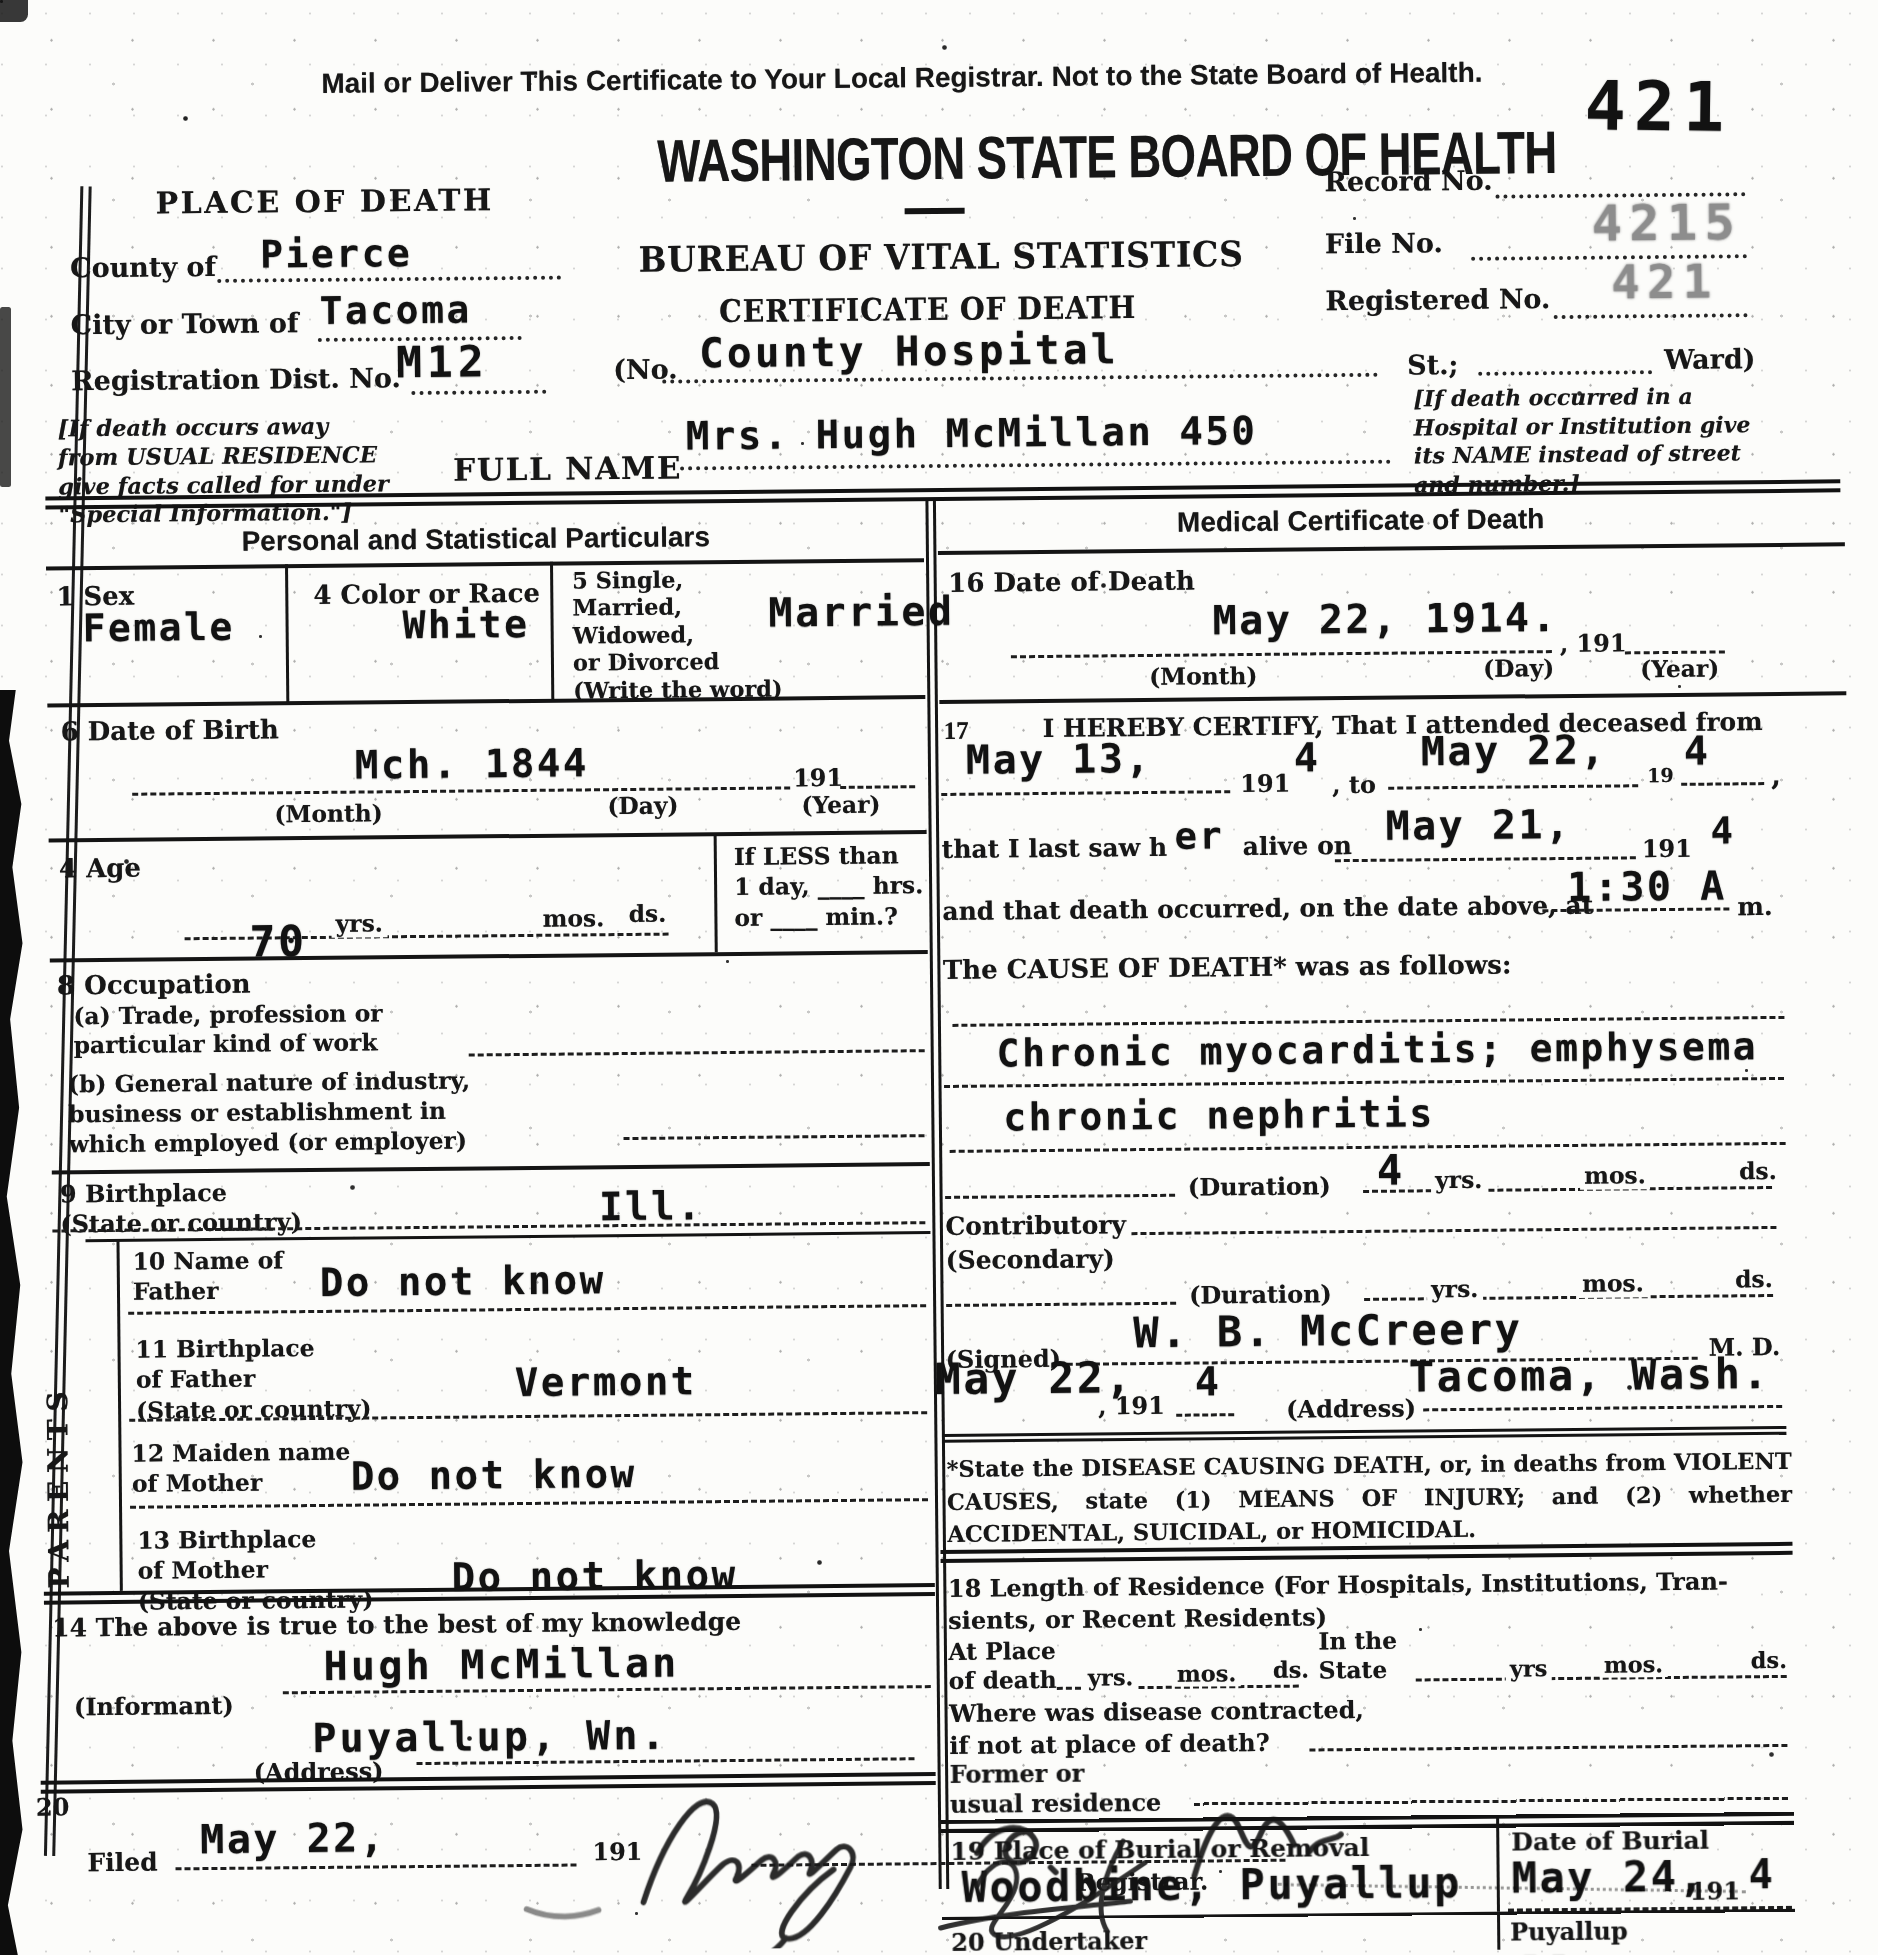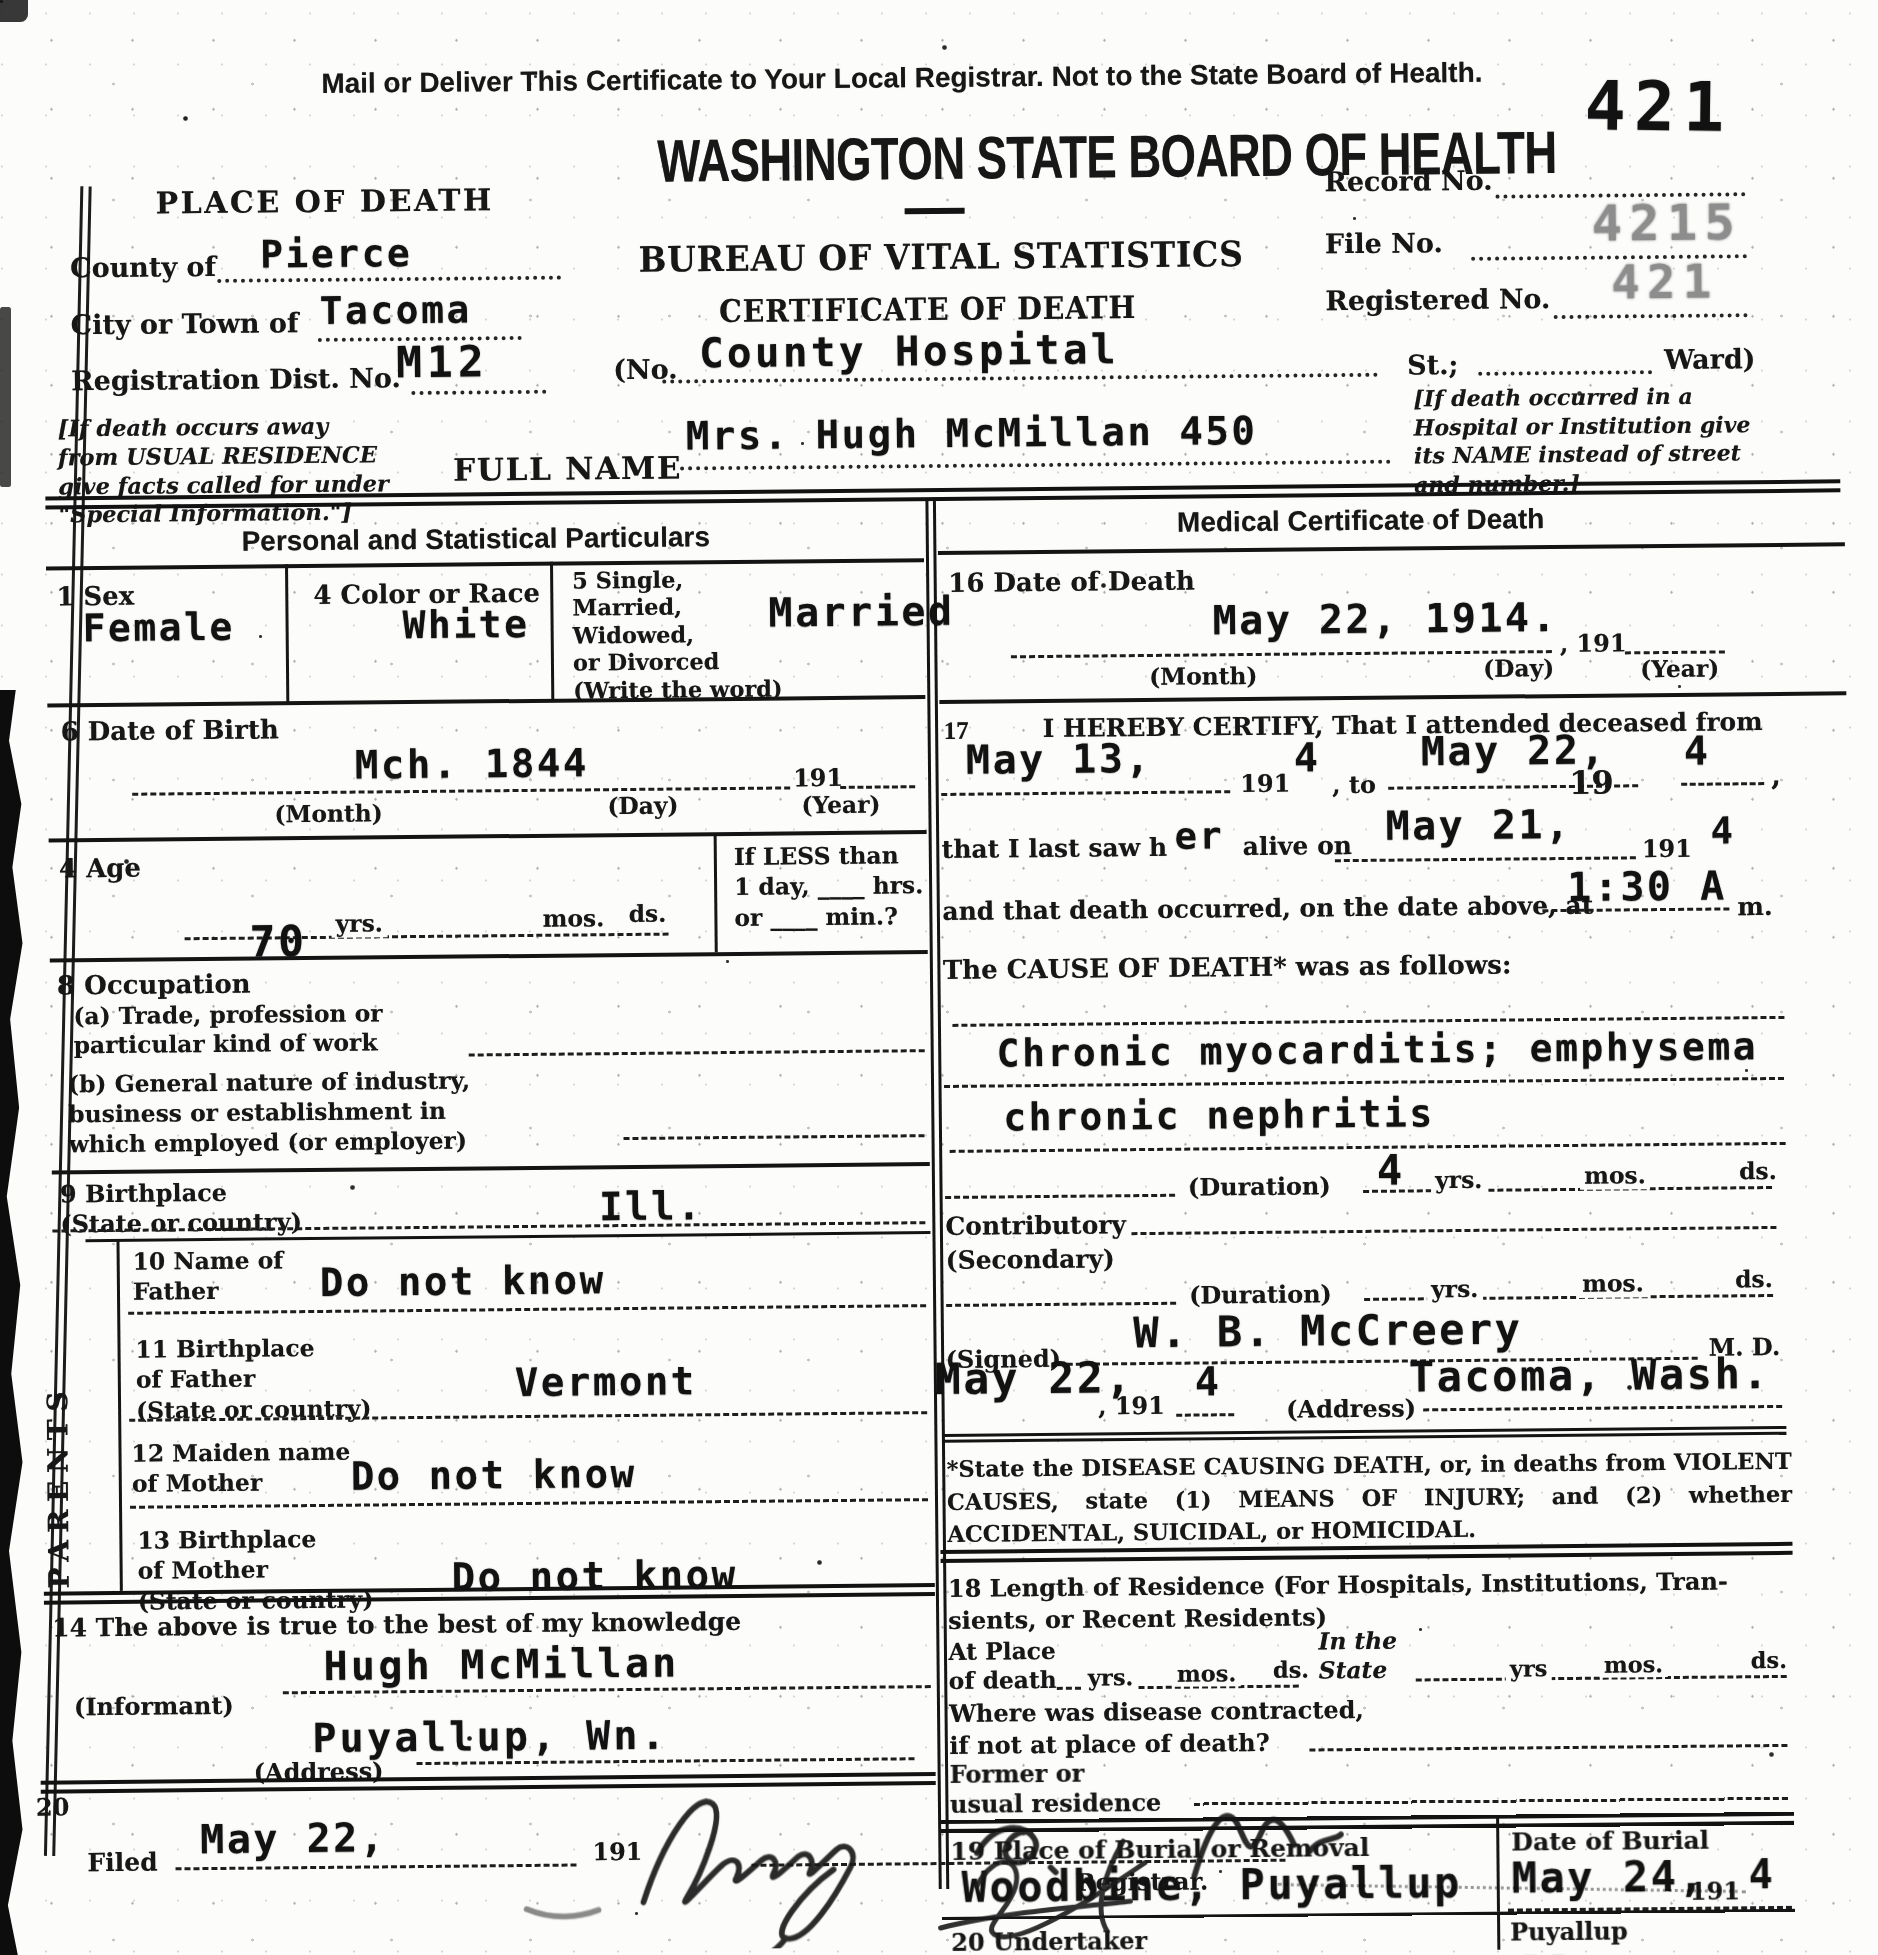--- a/index.html
+++ b/index.html
@@ -246,21 +246,21 @@
 
   <div class="lbl" style="left:946px;top:716px;font-size:25px;font-family:Liberation Serif, serif;">17</div>
   <div class="lbl" style="left:1045px;top:715px;font-size:25px;">I HEREBY CERTIFY, That I attended deceased from</div>
   <div class="typed" style="left:968px;top:740px;font-size:40px;">May 13,</div>
   <div class="dl" style="left:943px;top:793px;width:289px;"></div>
   <div class="lbl" style="left:1242px;top:773px;font-size:24px;">191</div>
   <div class="typed" style="left:1296px;top:741px;font-size:40px;">4</div>
   <div class="lbl" style="left:1334px;top:775px;font-size:24px;">, to</div>
   <div class="typed" style="left:1423px;top:736px;font-size:40px;">May 22,</div>
   <div class="dl" style="left:1390px;top:791px;width:250px;"></div>
-  <div class="lbl" style="left:1571px;top:771px;font-size:32px;">19</div>
+  <div class="lbl" style="left:1649px;top:771px;font-size:19px;">19</div>
   <div class="typed" style="left:1686px;top:738px;font-size:40px;">4</div>
   <div class="dl" style="left:1683px;top:790px;width:83px;"></div>
   <div class="lbl" style="left:1773px;top:768px;font-size:28px;">,</div>
 
   <div class="lbl" style="left:943px;top:835px;font-size:25px;">that I last saw h</div>
   <div class="typed" style="left:1176px;top:820px;font-size:37px;">er</div>
   <div class="lbl" style="left:1244px;top:835px;font-size:25px;">alive on</div>
   <div class="typed" style="left:1387px;top:810px;font-size:40px;">May 21,</div>
   <div class="dl" style="left:1336px;top:863px;width:301px;"></div>
   <div class="lbl" style="left:1643px;top:842px;font-size:24px;">191</div>
@@ -318,21 +318,21 @@
 
   <div class="lbl pre" style="left:942px;top:1573px;font-size:24px;line-height:1.35;">18 Length of Residence (For Hospitals, Institutions, Tran-
       sients, or Recent Residents)</div>
 
   <div class="lbl pre" style="left:942px;top:1638px;font-size:23.4px;line-height:1.25;">At Place
 of death</div>
   <div class="dl" style="left:1050px;top:1688px;width:242px;"></div>
   <div class="lbl onln" style="left:1077px;top:1666px;font-size:22.5px;">yrs.</div>
   <div class="lbl onln" style="left:1166px;top:1663px;font-size:22.5px;">mos.</div>
   <div class="lbl onln" style="left:1262px;top:1660px;font-size:22.5px;">ds.</div>
-  <div class="lbl pre" style="left:1312px;top:1631px;font-size:23.4px;line-height:1.25;font-style:italic;">In the
+  <div class="lbl pre" style="left:1312px;top:1631px;font-size:23.4px;line-height:1.25;">In the
 State</div>
   <div class="dl" style="left:1409px;top:1683px;width:371px;"></div>
   <div class="lbl onln" style="left:1499px;top:1661px;font-size:22.5px;">yrs</div>
   <div class="lbl onln" style="left:1593px;top:1658px;font-size:22.5px;">mos.</div>
   <div class="lbl onln" style="left:1740px;top:1655px;font-size:22.5px;">ds.</div>
 
   <div class="lbl" style="left:942px;top:1700px;font-size:24px;">Where was disease contracted,</div>
   <div class="lbl" style="left:942px;top:1732px;font-size:24px;">if not at place of death?</div>
   <div class="dl" style="left:1302px;top:1752px;width:478px;"></div>
   <div class="lbl pre" style="left:942px;top:1760px;font-size:24px;line-height:1.25;">Former or

